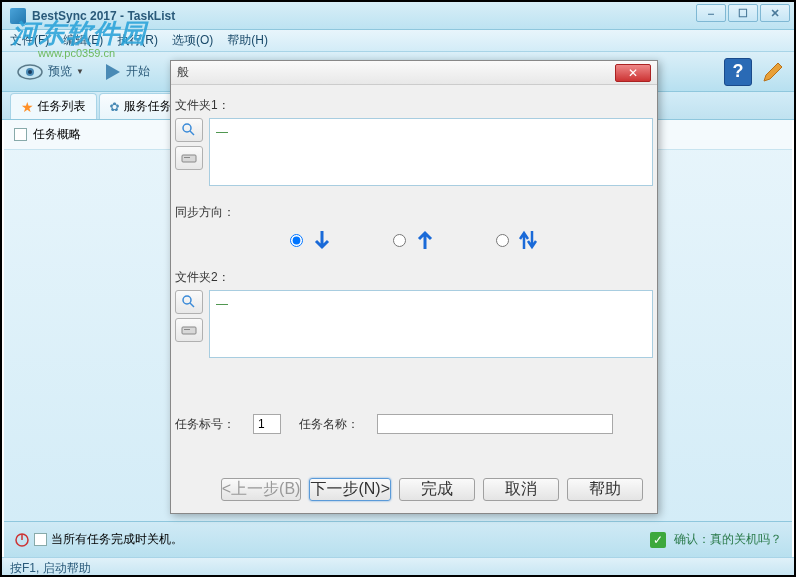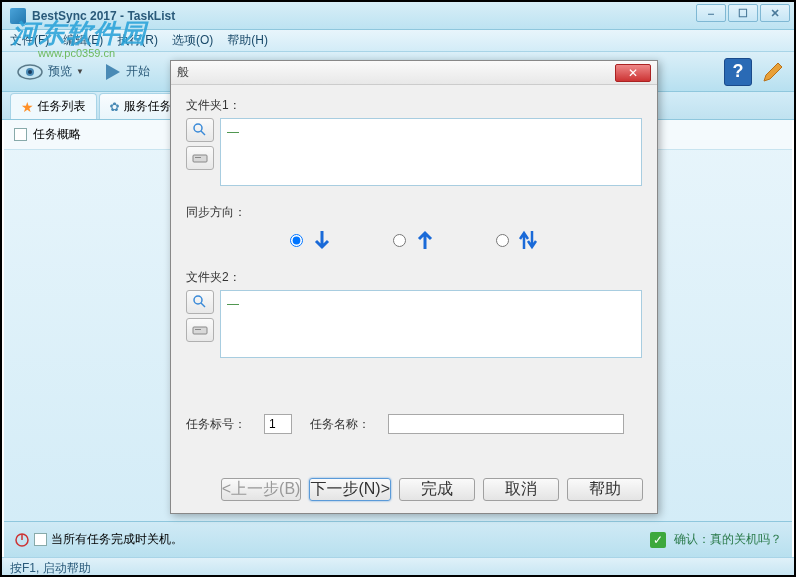--- a/index.html
+++ b/index.html
@@ -43,21 +43,21 @@
     
     .watermark { position: absolute; top: 14px; left: 10px; z-index: 5; pointer-events: none; opacity:0.88; }
     .watermark .wm1 { font-size: 26px; font-weight: bold; color: #2aa3d9; font-style: italic; letter-spacing: 1px; }
     .watermark .wm2 { font-size: 11px; color: #5fb34a; margin-top: -4px; margin-left: 26px; }
     
     
     .dialog { position: absolute; top: 58px; left: 168px; width: 488px; height: 454px; background: #f0f0f0; border: 1px solid #888; box-shadow: 2px 2px 8px rgba(0,0,0,0.3); z-index: 100; }
     .dialog-titlebar { height: 24px; background: linear-gradient(to bottom, #fafafa, #e8e8e8); border-bottom: 1px solid #ccc; display: flex; align-items: center; padding: 0 6px; }
     .dialog-title { color: #444; font-size: 12px; }
     .dialog-close { margin-left: auto; width: 36px; height: 18px; background: linear-gradient(to bottom, #e88, #c33); border: 1px solid #a22; color: #fff; display: flex; align-items: center; justify-content: center; font-size: 12px; cursor: pointer; border-radius: 2px; }
-    .dialog-body { padding: 12px 15px; }
+    .dialog-body { padding: 12px 4px; }
     .folder-section { margin-bottom: 16px; }
     .folder-label { color: #333; margin-bottom: 4px; display: block; }
     .folder-row { display: flex; gap: 6px; }
     .folder-btns { display: flex; flex-direction: column; gap: 4px; }
     .small-btn { width: 28px; height: 24px; background: linear-gradient(to bottom, #fafafa, #e8e8e8); border: 1px solid #b0b0b0; border-radius: 3px; display: flex; align-items: center; justify-content: center; cursor: pointer; }
     .folder-textarea { flex: 1; height: 68px; border: 1px solid #a8cde0; background: #fff; padding: 6px; color: #3a8a3a; }
     .sync-section { margin: 18px 0; }
     .sync-label { color: #333; margin-bottom: 8px; display: block; }
     .sync-options { display: flex; justify-content: center; gap: 60px; margin: 6px 0 16px; }
     .sync-opt { display: flex; align-items: center; gap: 8px; cursor: pointer; }

